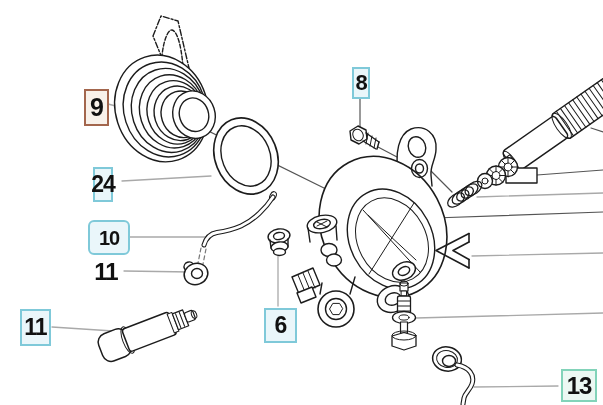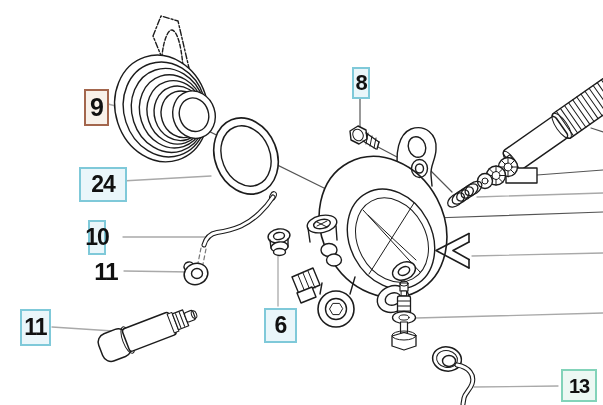--- a/index.html
+++ b/index.html
@@ -11,27 +11,27 @@
   .callout{
     position:absolute;display:flex;align-items:center;justify-content:center;
     font-weight:bold;color:#111;line-height:1;box-sizing:border-box;
     letter-spacing:-1px;
   }
   .callout.boxed-brown{border:2px solid var(--sel-border,#a3664d);background:var(--sel-bg,#f8f1ea);}
   .callout.boxed-blue{border:2px solid var(--blue-border,#7fc9d9);background:var(--blue-bg,#eaf6fa);}
   .callout.boxed-green{border:2px solid var(--green-border,#82d3b9);background:var(--green-bg,#ecf8f3);}
   .callout.plain{background:transparent;border:none;}
   .c9 {left:84px; top:89px; width:25px; height:37px; font-size:25px;}
-  .c24{left:79px; top:167px;width:48px; height:35px; font-size:23px;}
-  .c10{left:88px; top:220px;width:18px; height:35px; font-size:23px;}
+  .c24{left:93px; top:167px;width:20px; height:35px; font-size:23px;}
+  .c10{left:88px; top:220px;width:42px; height:35px; font-size:20px;border-radius:6px;}
   .c11p{left:89px; top:258px;width:34px; height:28px; font-size:24px;}
   .c11b{left:20px; top:309px;width:31px; height:37px; font-size:23px;}
   .c8 {left:352px;top:67px; width:18px; height:32px; font-size:22px;}
   .c12{left:264px;top:308px;width:33px; height:35px; font-size:23px;}
-  .c13{left:561px;top:369px;width:36px; height:33px; font-size:20px;}
+  .c13{left:561px;top:369px;width:36px; height:33px; font-size:24px;}
 </style>
 </head>
 <body>
 
 <div class="stage">
 
   <svg width="603" height="405" viewBox="0 0 603 405" fill="none" stroke="#1c1c1c" stroke-width="1.4" stroke-linecap="round" stroke-linejoin="round">
 
     <g stroke="#a9a9a9" stroke-width="1.3">
       <line x1="108" y1="104" x2="131" y2="110"></line>

